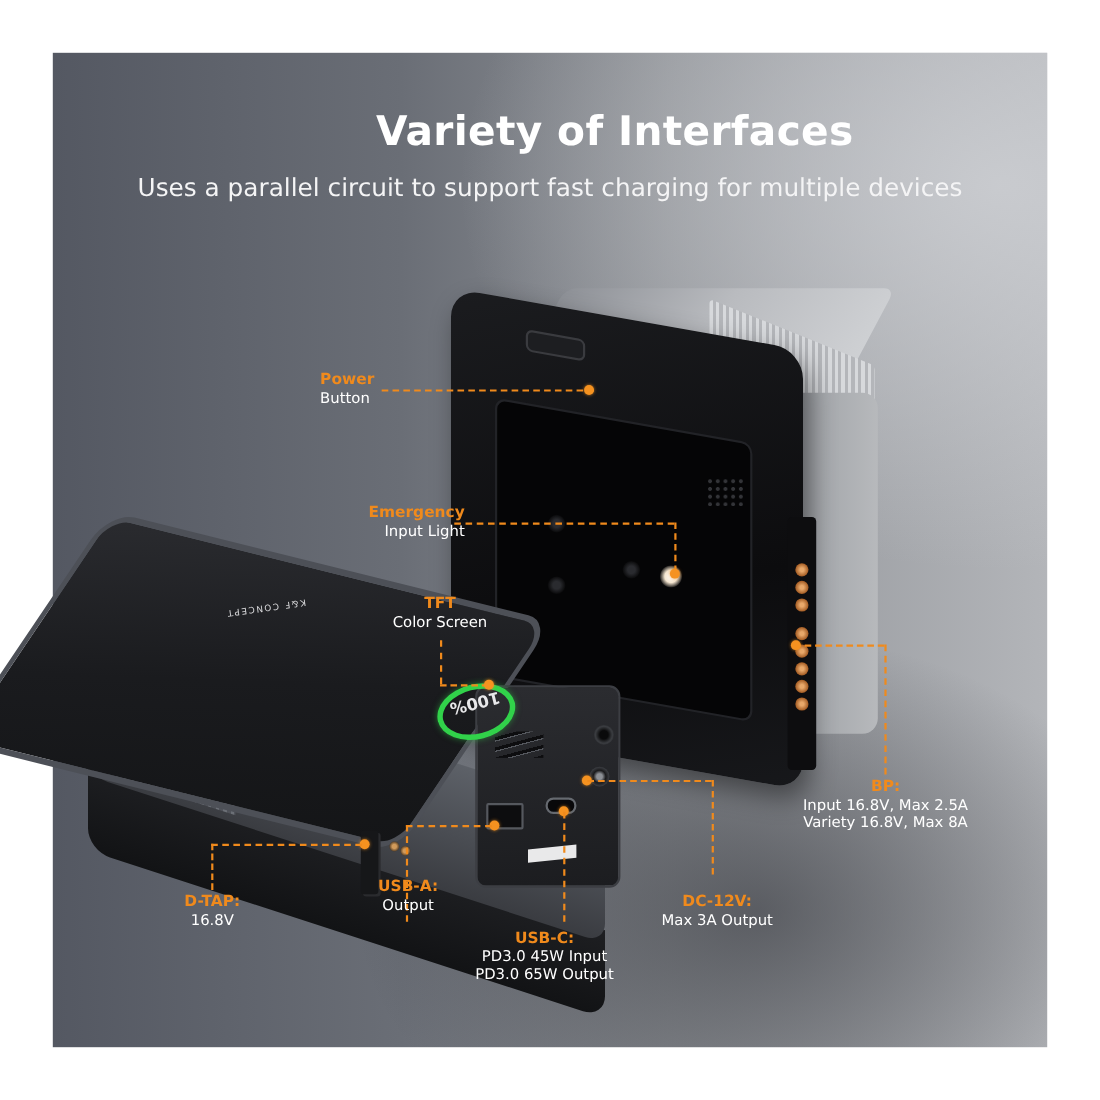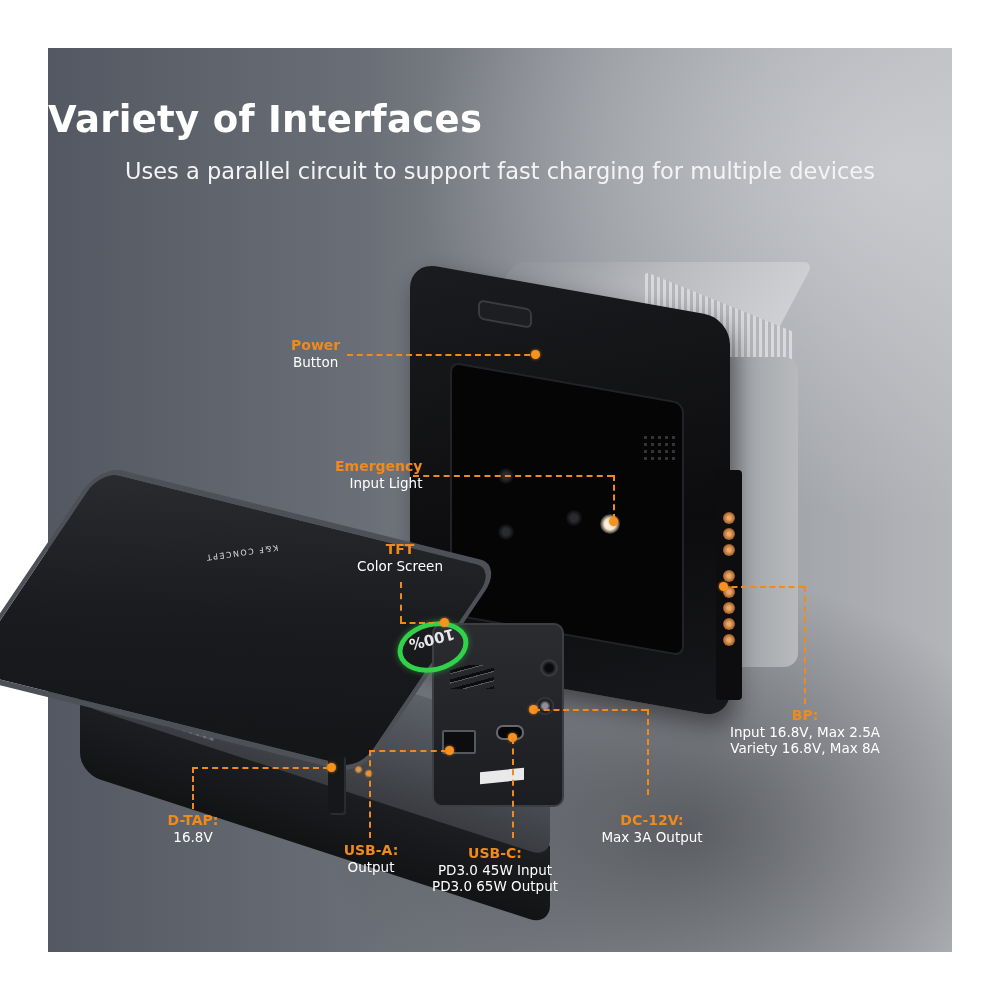--- a/index.html
+++ b/index.html
@@ -6,21 +6,21 @@
   body { width: 1000px; height: 1000px; position: relative; overflow: hidden;
          font-family: "DejaVu Sans", sans-serif; }
   .panel {
     position: absolute; left: 48px; top: 48px; width: 904px; height: 904px;
     background:
       radial-gradient(ellipse 520px 360px at 640px 780px, rgba(40,42,48,0.55), rgba(40,42,48,0) 70%),
       radial-gradient(ellipse 700px 500px at 860px 120px, rgba(205,207,211,0.85), rgba(205,207,211,0) 70%),
       linear-gradient(90deg, #545862 0%, #6a6e76 35%, #8f9297 62%, #b3b5b9 100%);
     overflow: hidden;
   }
-  .title { position: absolute; left: 0; width: 728px; top: 50px; text-align: left;
+  .title { position: absolute; left: 0; width: 728px; top: 50px; text-align: right;
     color: #ffffff; font-weight: bold; font-size: 37px; letter-spacing: 0.3px; }
   .subtitle { position: absolute; left: 0; width: 904px; top: 110px; text-align: center;
     color: #f4f4f5; font-size: 22.5px; }
 
   
   .rear-unit { position: absolute; left: 410px; top: 262px; width: 390px; height: 440px; }
   .rear-top { position: absolute; left: 80px; top: 0; width: 300px; height: 90px;
     background: linear-gradient(100deg, #8e9197 0%, #b9bbbf 50%, #cfd1d4 100%);
     transform: skewX(-28deg); border-radius: 10px; }
   .rear-fins { position: absolute; left: 235px; top: 40px; width: 150px; height: 70px;
@@ -154,21 +154,21 @@
   <div class="dtap">
     <div class="dtap-cap"></div>
     <div class="dtap-pin" style="left:26px;top:10px;"></div>
     <div class="dtap-pin" style="left:36px;top:14px;"></div>
   </div>
 </div>
 <div class="brand-mark">K&amp;F CONCEPT</div>
 <div class="screen-ring"></div>
 <div class="screen-value">100%</div>
 
-<div class="callout" style="left:291px;top:337px;text-align:center;">
+<div class="callout" style="left:291px;top:337px;">
   <span class="k">Power</span>
   <span class="v">Button</span>
 </div>
 <div class="dash-h" style="left:347px;top:354px;width:193px;"></div>
 <div class="dot" style="left:531px;top:350px;"></div>
 
 <div class="callout right" style="left:335px;top:458px;">
   <span class="k">Emergency</span>
   <span class="v">Input Light</span>
 </div>
@@ -205,21 +205,21 @@
 <div class="dash-h" style="left:192px;top:767px;width:137px;"></div>
 <div class="dash-v" style="left:192px;top:767px;height:42px;"></div>
 <div class="callout center" style="left:160px;top:812px;width:66px;">
   <span class="k">D-TAP:</span>
   <span class="v">16.8V</span>
 </div>
 
 <div class="dot" style="left:445px;top:746px;"></div>
 <div class="dash-h" style="left:369px;top:750px;width:78px;"></div>
 <div class="dash-v" style="left:369px;top:750px;height:88px;"></div>
-<div class="callout center" style="left:336px;top:842px;width:70px;text-align:center;">
+<div class="callout center" style="left:336px;top:798px;width:70px;text-align:center;">
   <span class="k">USB-A:</span>
   <span class="v">Output</span>
 </div>
 
 <div class="dot" style="left:508px;top:733px;"></div>
 <div class="dash-v" style="left:512px;top:738px;height:100px;"></div>
 <div class="callout center" style="left:420px;top:845px;width:150px;">
   <span class="k">USB-C:</span>
   <span class="v">PD3.0 45W Input</span>
   <span class="v">PD3.0 65W Output</span>

